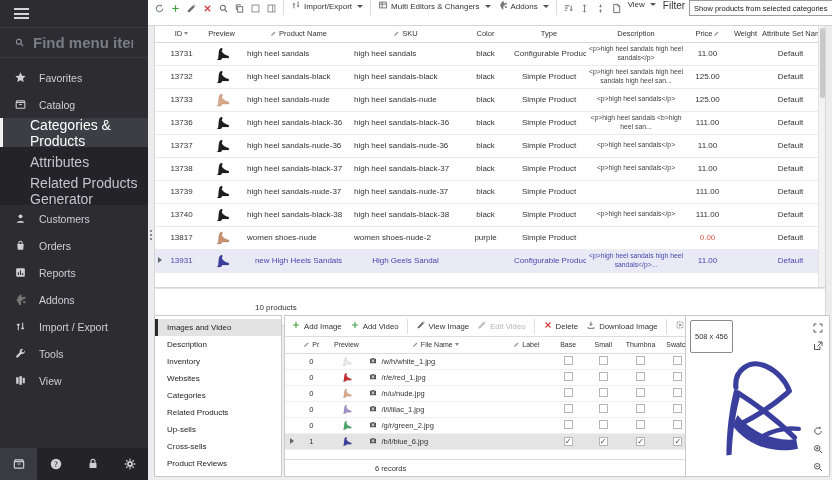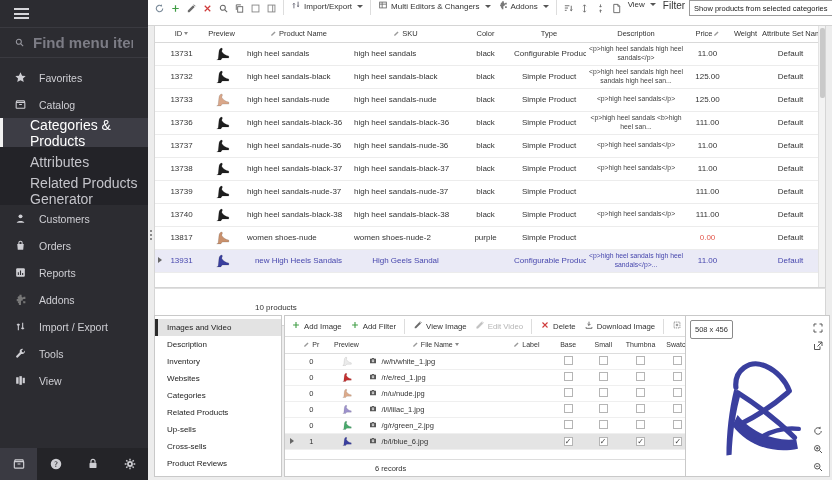--- a/index.html
+++ b/index.html
@@ -117,21 +117,21 @@
   .cam svg { width:10px; height:9px; vertical-align:-1px; margin-right:3px; }
   .cb { display:inline-block; width:9px; height:9px; border:1px solid #b5b5b5;
     background:#fff; font-size:8px; line-height:8px; color:#444; cursor:pointer; }
   .ifooter { height:17px; border-top:1px solid #ddd; display:flex; align-items:center;
     padding-left:90px; font-size:7.5px; color:#333; margin-top:auto; }
 
   
   .preview { position:absolute; left:537px; top:315px; width:145px; height:162px;
     background:#fff; border:1px solid #c9c9c9; }
   .size-badge { position:absolute; left:4px; top:4px; border:1px solid #8a8a8a;
-    border-radius:2px; background:#fff; font-size:7.5px; color:#333; padding:4px 4px; }
+    border-radius:2px; background:#fff; font-size:7.5px; color:#333; padding:11px 4px; }
   .pv-ic { position:absolute; width:13px; height:13px; cursor:pointer; }
   .pv-ic svg { width:12px; height:12px; }
   .bigshoe { position:absolute; left:12px; top:14px; }
   .bigshoe .f { fill:var(--shoe,#3a3f9e); }
   .bigshoe .s { stroke:var(--shoe,#3a3f9e); fill:none; stroke-linecap:round; }
 </style>
 </head>
 <body>
 
 <div class="app">
@@ -597,21 +597,21 @@
           <span class="tbtn">
             <span><svg viewBox="0 0 24 24">
                 <path d="M12 5v14M5 12h14" stroke="#3f9d44" stroke-width="2.6" fill="none"></path>
               </svg></span>
             <span>Add Image</span>
           </span>
           <span class="tbtn">
             <span><svg viewBox="0 0 24 24">
                 <path d="M12 5v14M5 12h14" stroke="#3f9d44" stroke-width="2.6" fill="none"></path>
               </svg></span>
-            <span>Add Filter</span>
+            <span>Add Video</span>
           </span>
           <span class="sep"></span>
           <span class="tbtn">
             <span><svg viewBox="0 0 24 24">
                 <path d="M4 16.5L15.5 5l3.5 3.5L7.5 20H4z" fill="#6b6b6b"></path>
                 <path d="M17 3.5L20.5 7" stroke="#6b6b6b" stroke-width="2"></path>
               </svg></span>
             <span>View Image</span>
           </span>
           <span class="tbtn disabled">

